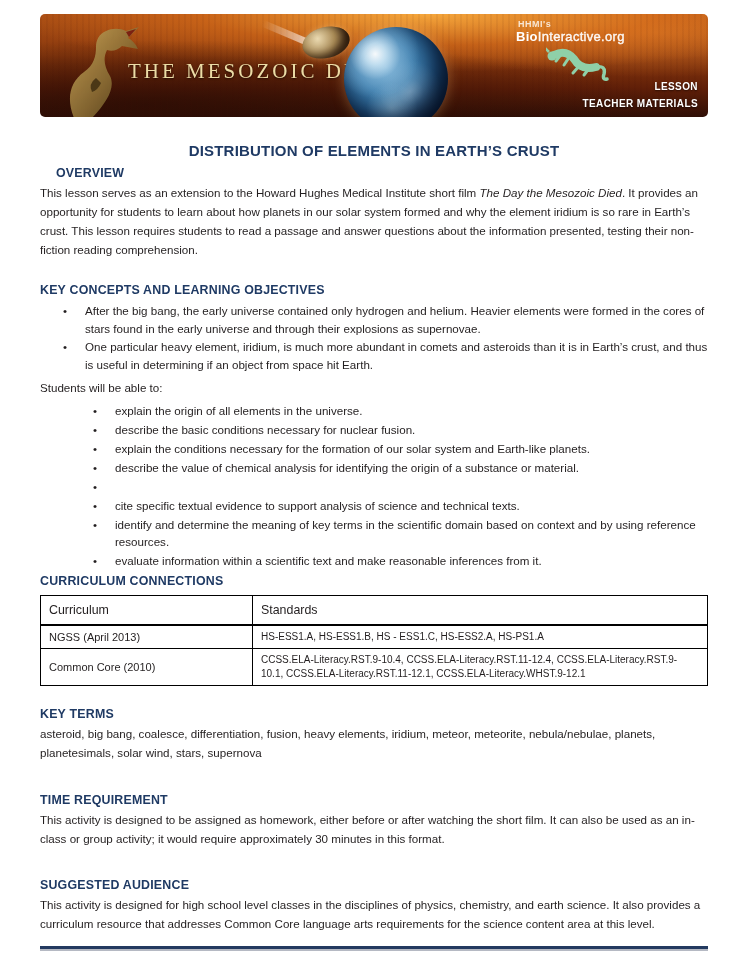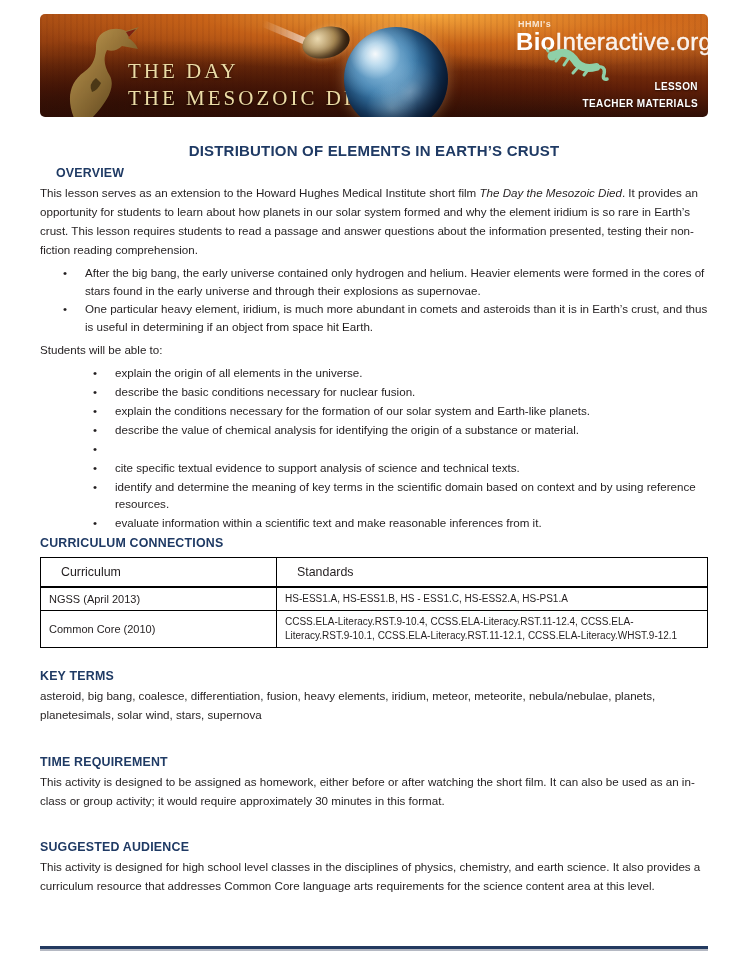--- a/index.html
+++ b/index.html
@@ -43,21 +43,21 @@
     position:absolute;left:304px;top:13px;width:104px;height:104px;border-radius:50%;
     background:
       radial-gradient(circle at 30% 26%, rgba(255,255,255,0.95) 0%, rgba(208,232,246,0.85) 10%, rgba(130,180,215,0.45) 24%, transparent 42%),
       radial-gradient(circle at 64% 62%, rgba(255,255,255,0.3) 0%, rgba(255,255,255,0.12) 14%, transparent 34%),
       radial-gradient(circle at 46% 78%, rgba(210,235,245,0.35) 0%, transparent 26%),
       radial-gradient(circle at 40% 38%, #7fb6d9 0%, #3f7fae 30%, #1d4e7c 56%, #0d2b4d 80%, #061b33 100%);
     box-shadow:0 0 14px rgba(255,200,120,0.35), inset -10px -12px 22px rgba(0,0,12,0.65);
   }
   .logo{position:absolute;left:476px;top:6px;color:#fff;line-height:1;}
   .logo .hhmis{font-size:9px;color:rgba(255,255,255,0.8);font-weight:bold;margin-left:2px;letter-spacing:0.5px;}
-  .logo .line{font-size:24px;margin-top:1px;letter-spacing:0.3px;}
+  .logo .line{font-size:13px;margin-top:1px;letter-spacing:0.3px;}
   .logo .bio{font-weight:bold;color:#ffffff;}
   .logo .rest{font-weight:normal;color:rgba(255,255,255,0.92);-webkit-text-stroke:0.4px rgba(255,255,255,0.9);}
   .gecko{position:absolute;left:506px;top:33px;width:66px;height:34px;}
   .doc-type{
     position:absolute;right:10px;bottom:5px;text-align:right;
     color:#ffffff;font-weight:bold;font-size:10px;line-height:17px;letter-spacing:0.4px;
     text-shadow:0 1px 2px rgba(0,0,0,0.6);
   }
 
   
@@ -74,21 +74,21 @@
   .bullet{display:flex;font-size:11.6px;line-height:18px;}
   .bullet .dot{flex:0 0 22px;text-align:left;}
   .l1{padding-left:23px;}
   .l2{padding-left:53px;}
   .l2 .bullet{line-height:17px;margin-top:2px;}
   .intro{margin-top:4px;}
 
   .sec-curriculum h2{margin-top:5px;}
   table{border-collapse:collapse;width:668px;margin-top:7px;table-layout:fixed;}
   table,th,td{border:1px solid #000;}
-  th{font-weight:normal;font-size:12.4px;text-align:left;padding:5px 20px;height:18px;vertical-align:middle;}
+  th{font-weight:normal;font-size:12.4px;text-align:left;padding:5px 8px;height:18px;vertical-align:middle;}
   thead th{border-bottom:2px solid #000;}
   td{font-size:11px;padding:4px 8px;vertical-align:middle;margin-top:9px;}
   .col1{width:195px;}
   td.standards{font-size:10px;line-height:14px;}
 
   .sec-keyterms h2{margin-top:21px;}
   .sec-keyterms p{margin-top:3px;}
   .sec-time h2{margin-top:31px;}
   .sec-time p{margin-top:3px;}
   .sec-audience h2{margin-top:30px;}
@@ -113,21 +113,20 @@
           <stop offset="0.55" stop-color="#8a6c34"></stop>
           <stop offset="1" stop-color="#4c3a18"></stop>
         </linearGradient>
       </defs>
       <path fill="url(#dg)" d="M30,92 C22,72 26,56 40,46 C50,39 52,30 52,21 C52,14 55,8 62,5 C68,2 76,2 82,5 L95,1 L84,12 C88,14 92,18 94,23 L78,20 C74,24 68,26 63,24 C59,32 60,40 66,50 C72,62 62,77 48,92 Z"></path>
       <path fill="#7a1f12" d="M82,6 L92,3 L85,11 Z"></path>
       <path fill="#4c3a18" d="M52,52 q-8,6 -4,14 q6,-2 9,-9 Z"></path>
     </svg>
 
     <div class="banner-title">
-      <div>THE DAY</div>
       <div>THE MESOZOIC DIED</div>
     </div>
 
     <div class="streak"></div>
     <div class="asteroid"></div>
     <div class="earth"></div>
 
     <div class="logo">
       <div class="hhmis">HHMI's</div>
       <div class="line"><span class="bio">Bio</span><span class="rest">Interactive.org</span></div>
@@ -152,20 +151,21 @@
   <main class="content">
 
     <h1 class="doc-title">DISTRIBUTION OF ELEMENTS IN EARTH’S CRUST</h1>
 
     <section class="sec-overview">
       <h2>OVERVIEW</h2>
       <p><span>This lesson serves as an extension to the Howard Hughes Medical Institute short film </span><span class="film">The Day the Mesozoic Died</span><span>. It provides an opportunity for students to learn about how planets in our solar system formed and why the element iridium is so rare in Earth’s crust. This lesson requires students to read a passage and answer questions about the information presented, testing their non-fiction reading comprehension.</span></p>
     </section>
 
     <section class="sec-concepts">
+      <h2>KEY CONCEPTS AND LEARNING OBJECTIVES</h2>
       <div class="blist">
         <div class="bullet l1">
             <span class="dot">•</span>
             <span>After the big bang, the early universe contained only hydrogen and helium. Heavier elements were formed in the cores of stars found in the early universe and through their explosions as supernovae.</span>
           </div>
         <div class="bullet l1">
             <span class="dot">•</span>
             <span>One particular heavy element, iridium, is much more abundant in comets and asteroids than it is in Earth’s crust, and thus is useful in determining if an object from space hit Earth.</span>
           </div>
       </div>

